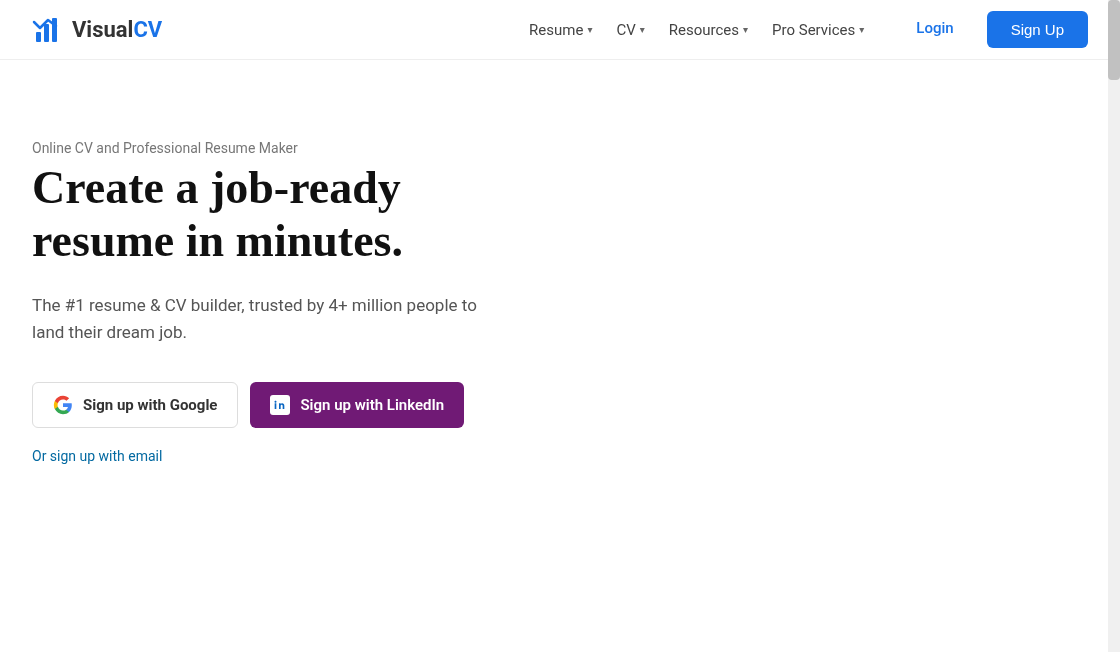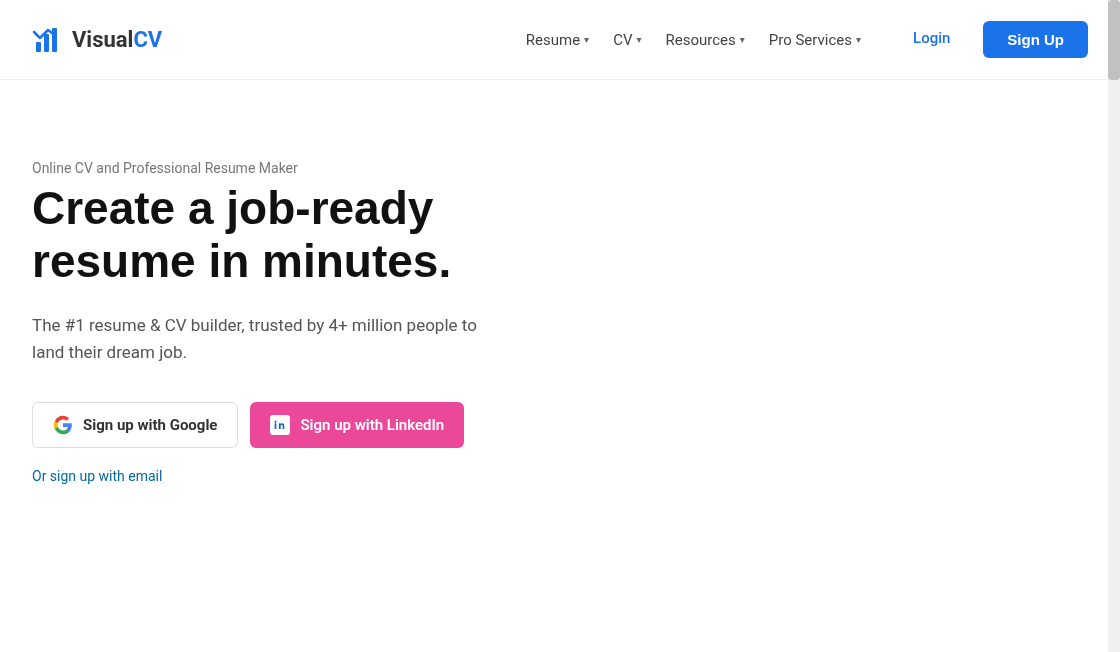--- a/index.html
+++ b/index.html
@@ -14,21 +14,21 @@
       color: #222;
       width: 1120px;
       min-height: 652px;
     }
 
     
     nav {
       display: flex;
       align-items: center;
       padding: 0 32px;
-      height: 80px;
+      height: 60px;
       border-bottom: 1px solid #eee;
       position: relative;
     }
 
     .logo-area {
       display: flex;
       align-items: center;
       gap: 8px;
       text-decoration: none;
       margin-right: auto;
@@ -91,21 +91,21 @@
       font-size: 15px;
       font-weight: 500;
       padding: 8px 16px;
     }
 
     .btn-signup {
       background: #1a73e8;
       color: #fff;
       text-decoration: none;
       font-size: 15px;
-      font-weight: 700;
+      font-weight: 400;
       padding: 10px 24px;
       border-radius: 6px;
       border: none;
       cursor: pointer;
     }
 
     
     .hero {
       padding: 80px 32px 60px 32px;
       max-width: 520px;
@@ -117,21 +117,21 @@
       margin-bottom: 6px;
       font-weight: 400;
     }
 
     .hero-title {
       font-size: 46px;
       font-weight: 800;
       line-height: 1.15;
       color: #111;
       margin-bottom: 24px;
-      font-family: Liberation Sans, sans-serif;
+      font-family: Liberation Serif, serif;
     }
 
     .hero-description {
       font-size: 17px;
       color: #555;
       line-height: 1.6;
       margin-bottom: 36px;
     }
 
     .cta-buttons {
@@ -157,21 +157,21 @@
       justify-content: space-between;
     }
 
     .btn-linkedin {
       display: flex;
       align-items: center;
       gap: 10px;
       padding: 12px 20px;
       border: none;
       border-radius: 6px;
-      background: #ec4899;
+      background: #701a75;
       cursor: pointer;
       font-size: 15px;
       font-weight: 600;
       color: #fff;
       text-decoration: none;
     }
 
     .google-icon {
       width: 20px;
       height: 20px;

